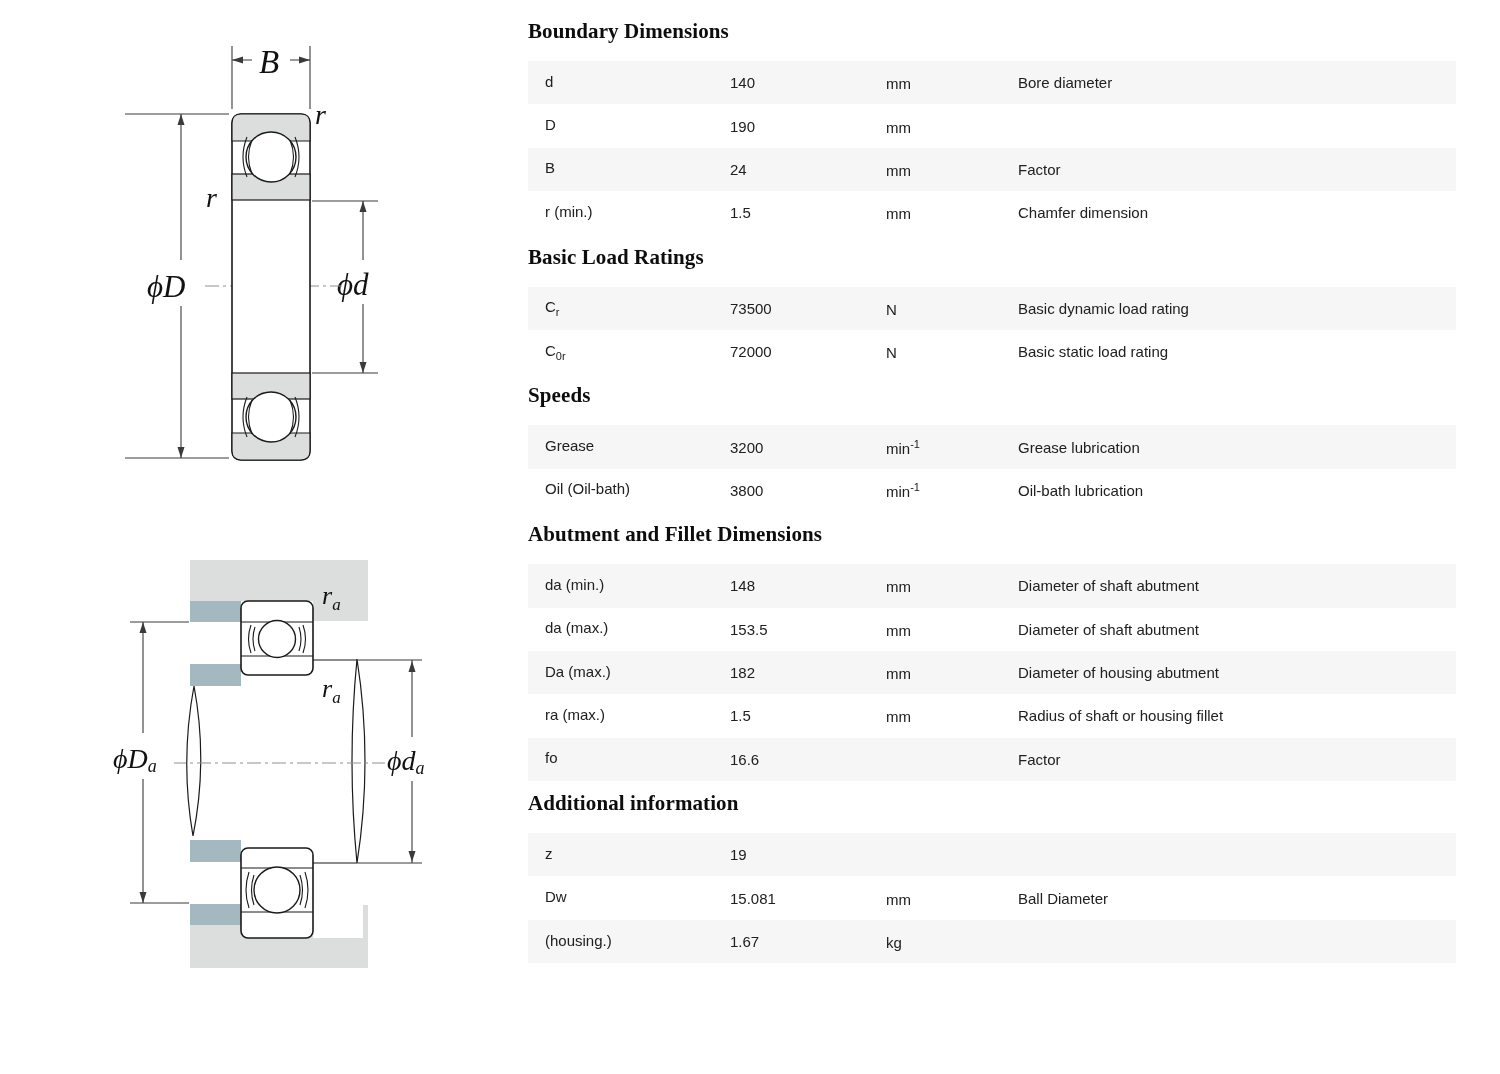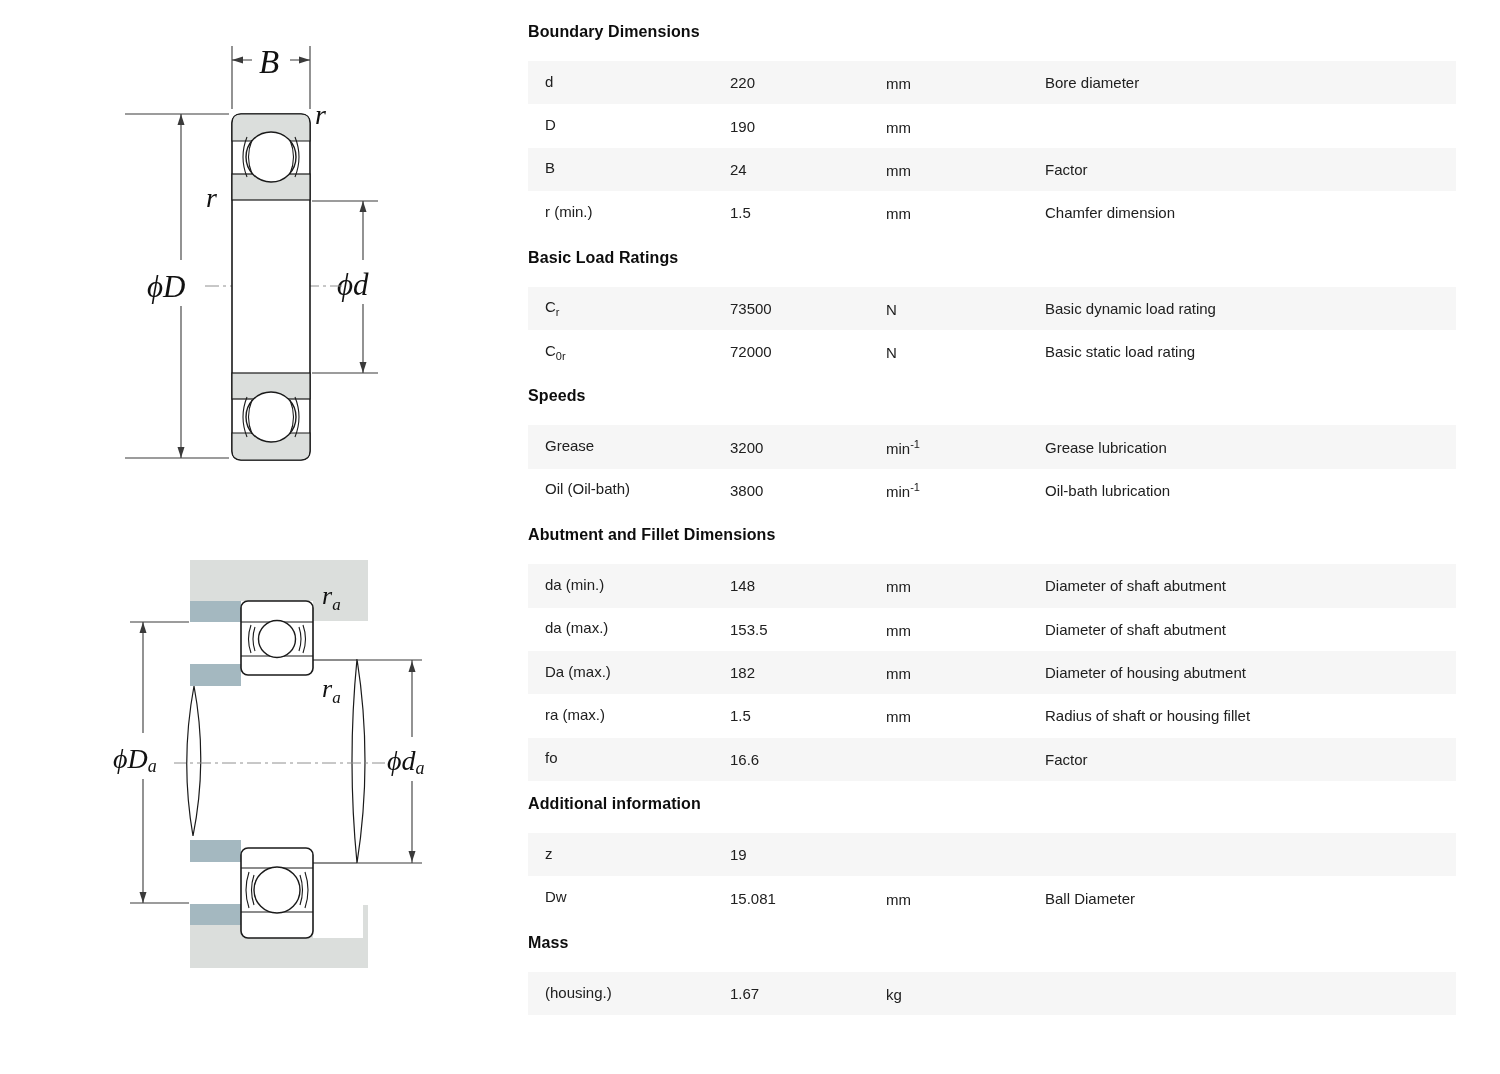--- a/index.html
+++ b/index.html
@@ -29,30 +29,30 @@
   .fill-gray-flat{fill:var(--diagram-gray);stroke:none;}
   .fill-abut{fill:var(--abutment);stroke:none;}
   .ball{fill:#fff;stroke:var(--line);stroke-width:1.4;}
   .groove-arc{fill:none;stroke:var(--line);stroke-width:1.1;}
   .center-line{stroke:var(--center-line);stroke-width:1;stroke-dasharray:14 4 3 4;fill:none;}
   .label-bg{fill:#fff;stroke:none;}
   .dia-label{font-family:"Liberation Serif","DejaVu Serif",serif;font-style:italic;fill:#111;}
   
   #spec-table{position:absolute;left:528px;top:0;width:928px;padding-top:9px;}
   .sec-title{
-    font-size:16px;line-height:19px;font-weight:bold;color:#0d0d0d;
-    margin:13px 0 20px 0;letter-spacing:.1px;
+    font-size:21px;line-height:19px;font-weight:bold;color:#0d0d0d;
+    margin:13px 0 20px 0;letter-spacing:.1px;font-family:Liberation Serif, serif;
   }
   .rows .row{display:flex;align-items:center;height:43.4px;font-size:15px;}
   .rows .row:nth-child(odd){background:var(--row-stripe);}
   .row{padding-left:17px;}
   .c-param{width:185px;flex:none;}
   .c-value{width:156px;flex:none;}
   .c-unit{width:132px;flex:none;}
-  .c-desc{flex:1;margin-left:27px;}
+  .c-desc{flex:1;}
   .c-param sub{font-size:11px;}
   .c-unit sup{font-size:11px;}
 </style>
 </head>
 <body>
 
 <svg id="diagram-top" class="diagram" viewBox="0 0 500 510">
 
   <g>
     <line class="ext-line" x1="232" y1="46" x2="232" y2="109"></line>
@@ -177,21 +177,21 @@
   <text class="dia-label" x="322" y="697" font-size="26"><tspan>r</tspan><tspan font-size="17" dy="6">a</tspan></text>
 </svg>
 
 <div id="spec-table">
 
   <section>
     <h2 class="sec-title">Boundary Dimensions</h2>
     <div class="rows">
       <div class="row">
         <span class="c-param"><span>d</span><sub></sub></span>
-        <span class="c-value">220</span>
+        <span class="c-value">140</span>
         <span class="c-unit"><span>mm</span><sup></sup></span>
         <span class="c-desc">Bore diameter</span>
       </div>
       <div class="row">
         <span class="c-param"><span>D</span><sub></sub></span>
         <span class="c-value">190</span>
         <span class="c-unit"><span>mm</span><sup></sup></span>
       </div>
       <div class="row">
         <span class="c-param"><span>B</span><sub></sub></span>
@@ -296,21 +296,20 @@
       <div class="row">
         <span class="c-param"><span>Dw</span><sub></sub></span>
         <span class="c-value">15.081</span>
         <span class="c-unit"><span>mm</span><sup></sup></span>
         <span class="c-desc">Ball Diameter</span>
       </div>
     </div>
   </section>
 
   <section>
-    <h2 class="sec-title">Mass</h2>
     <div class="rows">
       <div class="row">
         <span class="c-param"><span>(housing.)</span><sub></sub></span>
         <span class="c-value">1.67</span>
         <span class="c-unit"><span>kg</span><sup></sup></span>
         <span class="c-desc"></span>
       </div>
     </div>
   </section>
 

